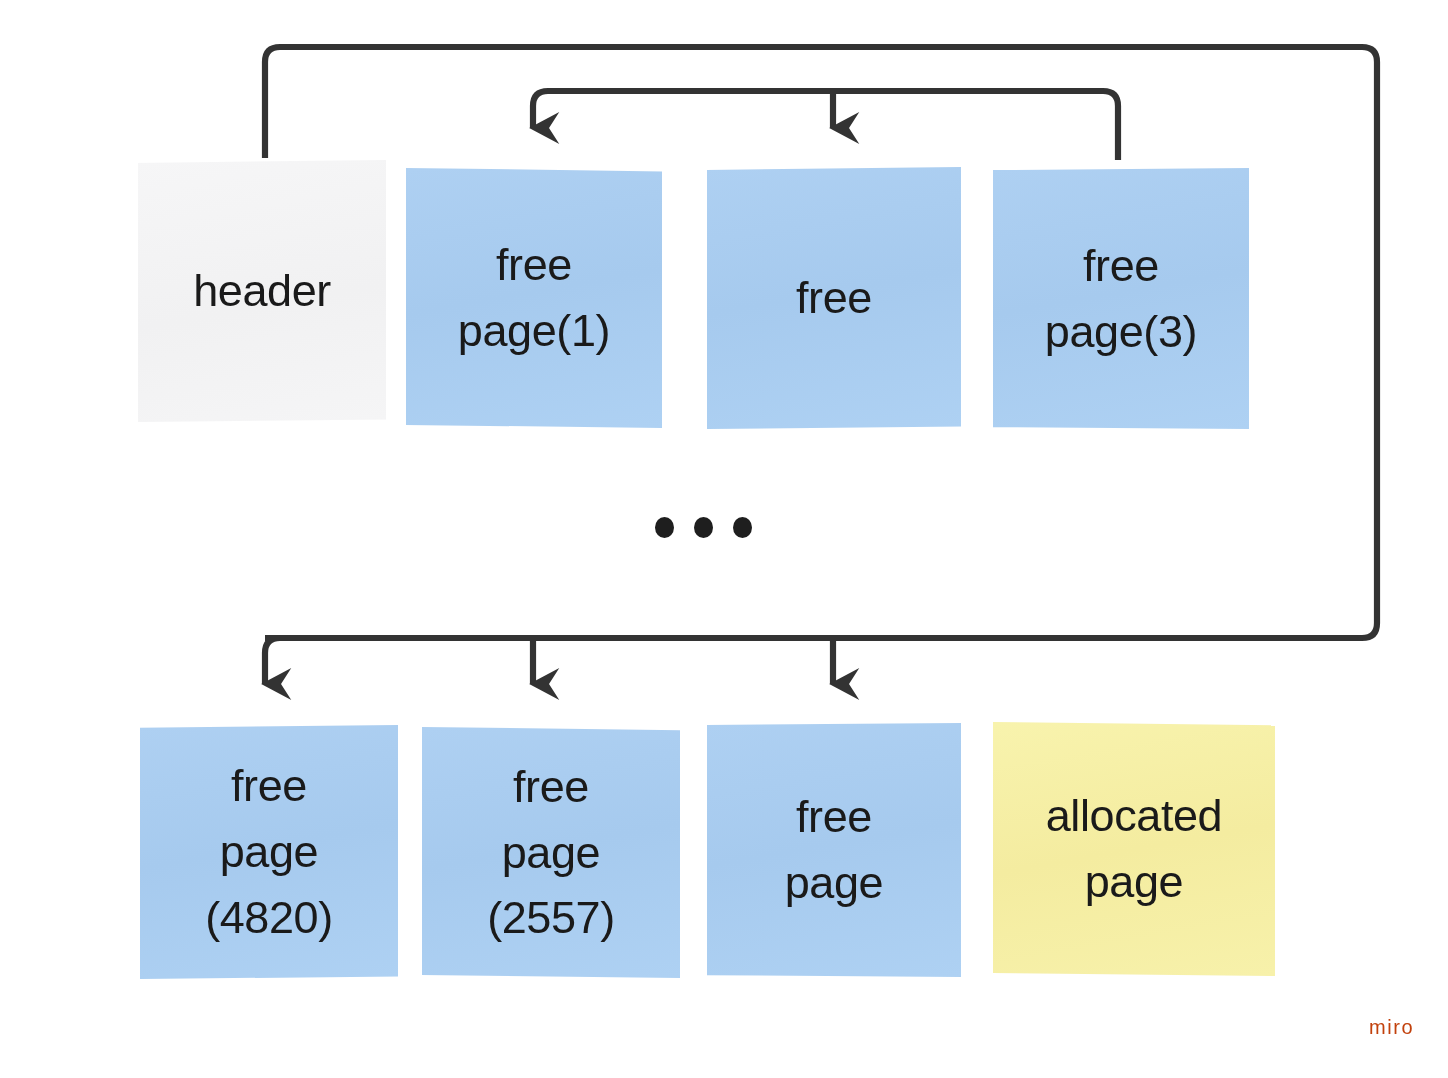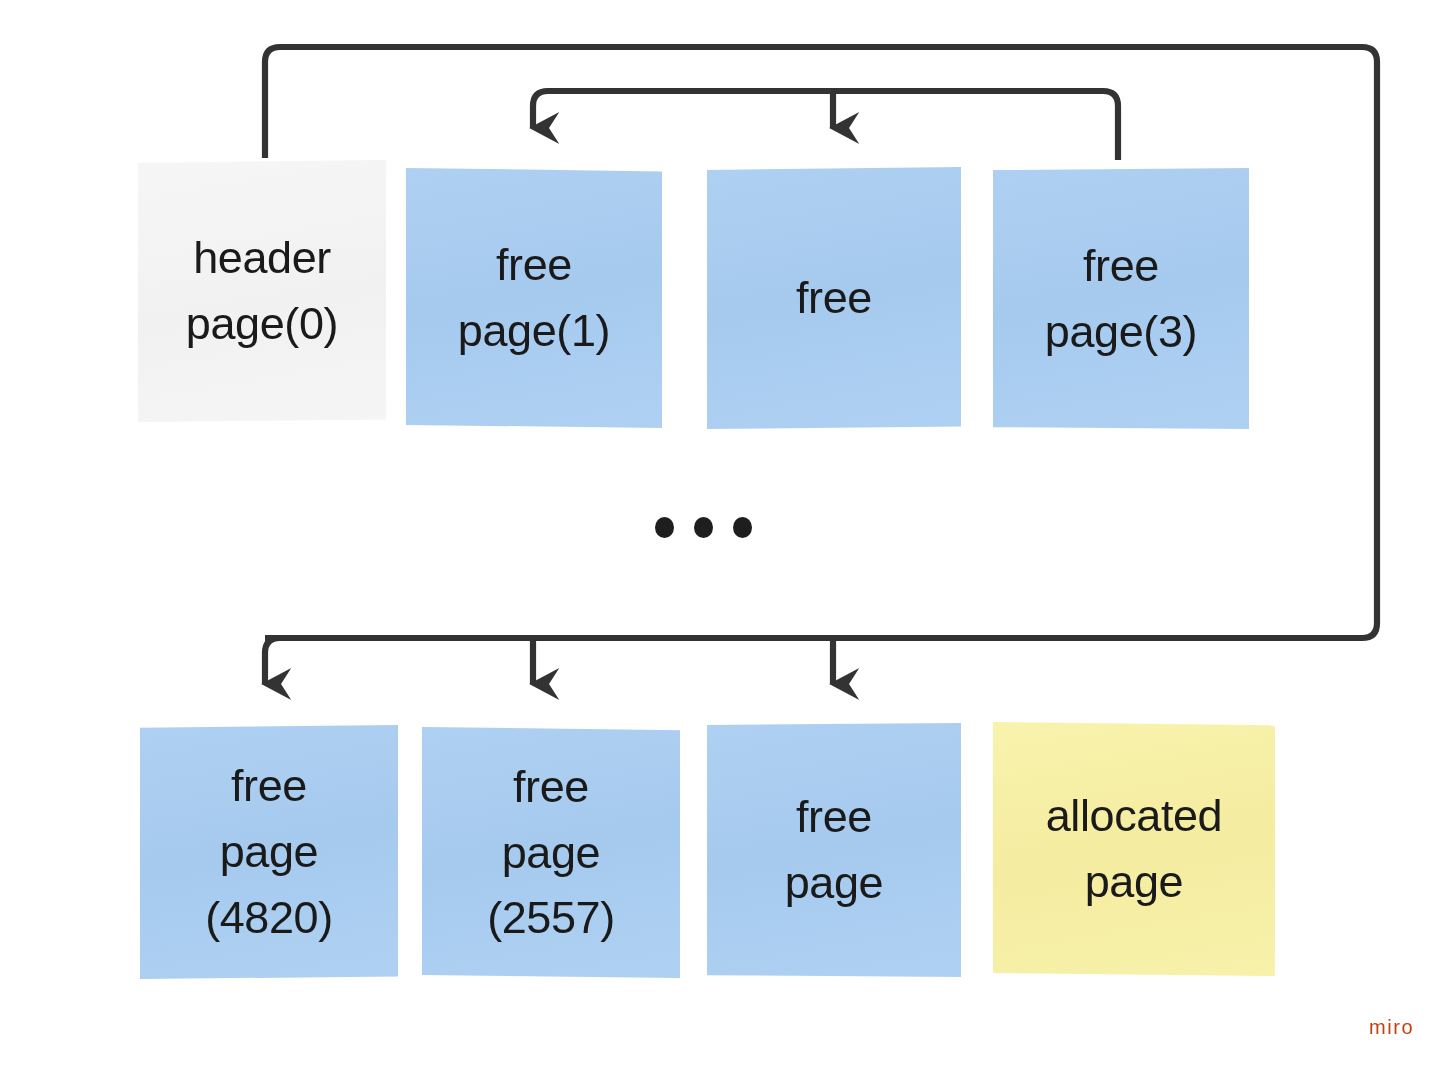--- a/index.html
+++ b/index.html
@@ -107,21 +107,20 @@
       <path d="M 533 106 L 533 128" marker-end="url(#arrowV)"></path>
       <path d="M 833 106 L 833 128" marker-end="url(#arrowV)"></path>
       <path d="M 265 653 L 265 684" marker-end="url(#arrowV)"></path>
       <path d="M 533 653 L 533 684" marker-end="url(#arrowV)"></path>
       <path d="M 833 653 L 833 684" marker-end="url(#arrowV)"></path>
     </g>
   </svg>
 
   <div class="note note-white t1" style="left:138px; top:160px; width:248px; height:262px;">
     <span class="line">header</span>
-    <span class="line">page(0)</span>
   </div>
 
   <div class="note note-blue t2" style="left:406px; top:168px; width:256px; height:260px;">
     <span class="line">free</span>
     <span class="line">page(1)</span>
   </div>
 
   <div class="note note-blue t1" style="left:707px; top:167px; width:254px; height:262px;">
     <span class="line">free</span>
   </div>

